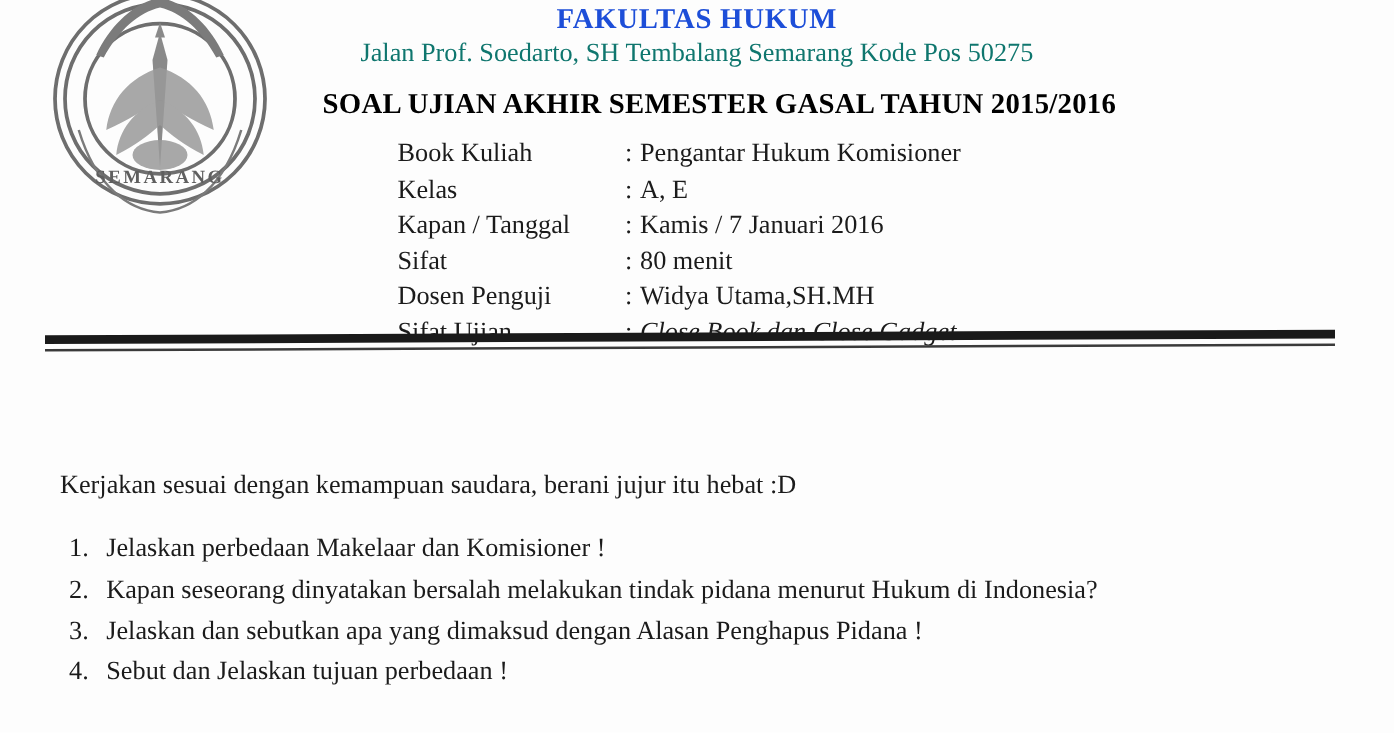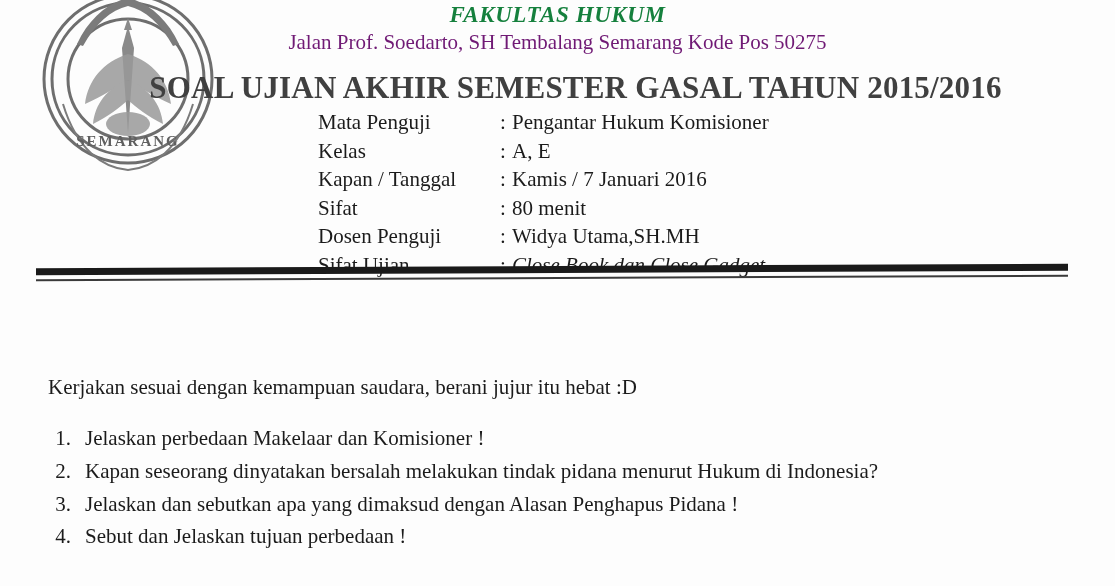--- a/index.html
+++ b/index.html
@@ -38,36 +38,35 @@
     position: absolute;
     left: 0;
     top: 2px;
     width: 1115px;
     text-align: center;
   }
   .faculty {
     font-size: 23px;
     font-weight: bold;
     letter-spacing: 0.6px;
-    color: #15803d;
+    color: #1d4ed8;
     line-height: 1.1;
-    font-style: italic;
   }
   .address {
     font-size: 21px;
-    color: #701a75;
+    color: #0f766e;
     margin-top: 3px;
     line-height: 1.15;
   }
   .exam-title {
-    font-size: 31px;
+    font-size: 23px;
     font-weight: bold;
     margin-top: 16px;
     letter-spacing: 0.2px;
-    color: #404040;
+    color: #000000;
     padding-left: 36px;
   }
 
   
   .meta {
     position: absolute;
     left: 318px;
     top: 108px;
     font-size: 21px;
     line-height: 1.36;
@@ -174,21 +173,21 @@
 
   <div class="header">
     <div class="faculty">FAKULTAS HUKUM</div>
     <div class="address">Jalan Prof. Soedarto, SH Tembalang Semarang Kode Pos 50275</div>
     <div class="exam-title">SOAL UJIAN AKHIR SEMESTER GASAL TAHUN 2015/2016</div>
   </div>
 
   <div class="meta">
 
     <div class="meta-row">
-      <div class="meta-label">Mata Penguji</div>
+      <div class="meta-label">Book Kuliah</div>
       <div class="meta-colon">:</div>
       <div class="meta-value">Pengantar Hukum Komisioner</div>
     </div>
 
     <div class="meta-row">
       <div class="meta-label">Kelas</div>
       <div class="meta-colon">:</div>
       <div class="meta-value">A, E</div>
     </div>
 

